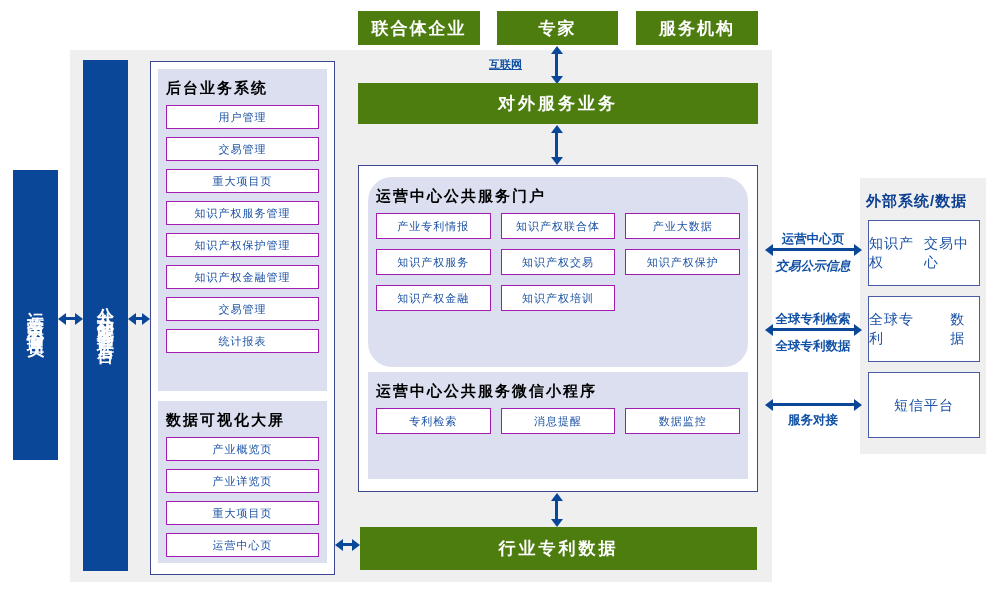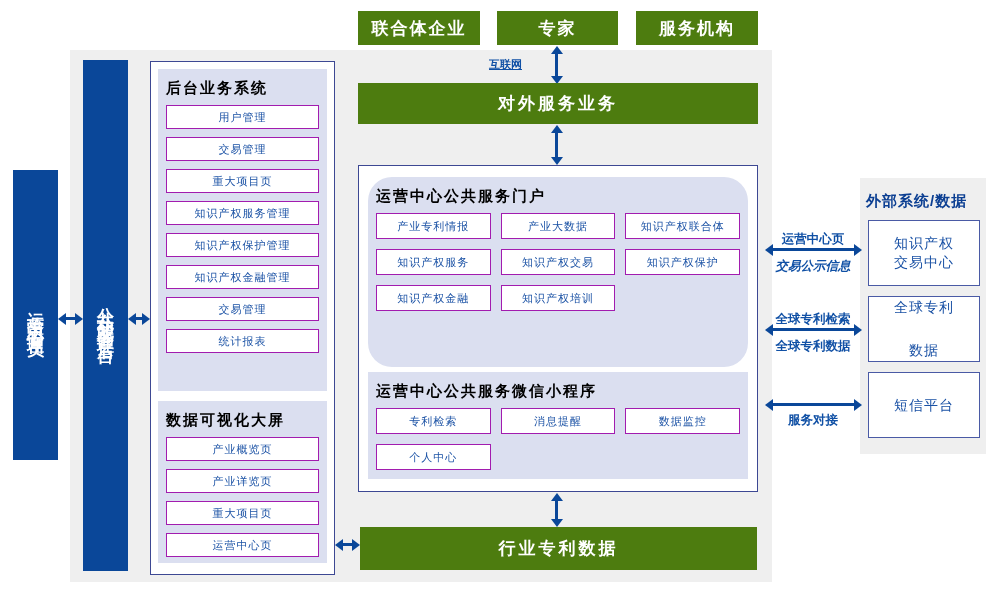--- a/index.html
+++ b/index.html
@@ -40,21 +40,21 @@
     border-left:6px solid transparent;border-right:6px solid transparent;border-bottom:8px solid #0a4799;}
   .varrow::after{content:"";position:absolute;bottom:-8px;left:-4.5px;
     border-left:6px solid transparent;border-right:6px solid transparent;border-top:8px solid #0a4799;}
 
   .linklabel{position:absolute;left:763px;width:100px;text-align:center;
              color:#1050a5;font-size:12.5px;font-weight:700;white-space:nowrap;}
   .netlabel{position:absolute;color:#1050a5;font-size:11px;font-weight:700;text-decoration:underline;}
 
   .ext-title{position:absolute;color:#0c3f92;font-size:15px;font-weight:700;letter-spacing:1px;}
   .ext-box{position:absolute;width:112px;height:66px;background:#ffffff;border:1px solid #4a5aa5;
-           box-sizing:border-box;display:flex;flex-direction:column;align-items:center;justify-content:center;
+           box-sizing:border-box;display:flex;flex-direction:row;align-items:center;justify-content:center;
            color:#1b52a5;font-size:14px;line-height:19px;letter-spacing:1px;}
 </style>
 </head>
 <body>
 
 <div id="stage">
 
   <div class="gray-panel" style="left:70px;top:50px;width:702px;height:532px;"></div>
   <div class="gray-panel" style="left:860px;top:178px;width:126px;height:276px;"></div>
 
@@ -68,37 +68,36 @@
   <div class="bluebox bar" style="left:358px;top:83px;width:400px;height:41px;">对外服务业务</div>
 
   <div class="varrow" style="left:555px;top:133px;height:24px;"></div>
 
   <div class="outline-box" style="left:358px;top:165px;width:400px;height:327px;"></div>
 
   <div class="lav" style="left:368px;top:177px;width:380px;height:190px;border-radius:24px;">
     <div class="lav-title">运营中心公共服务门户</div>
     <div class="grid2">
       <div class="item">产业专利情报</div>
+      <div class="item">知识产权联合体</div>
       <div class="item">产业大数据</div>
-      <div class="item">知识产权联合体</div>
       <div class="item">知识产权服务</div>
       <div class="item">知识产权交易</div>
       <div class="item">知识产权保护</div>
       <div class="item">知识产权金融</div>
       <div class="item">知识产权培训</div>
     </div>
   </div>
 
   <div class="lav" style="left:368px;top:372px;width:380px;height:107px;">
     <div class="lav-title">运营中心公共服务微信小程序</div>
     <div class="grid2">
       <div class="item">专利检索</div>
       <div class="item">消息提醒</div>
       <div class="item">数据监控</div>
-      <div class="item">个人中心</div>
     </div>
   </div>
 
   <div class="varrow" style="left:555px;top:501px;height:18px;"></div>
 
   <div class="bluebox bar" style="left:360px;top:527px;width:397px;height:43px;">行业专利数据</div>
 
   <div class="vbox" style="left:13px;top:170px;width:45px;height:290px;">
     <span class="vtext">运营中心管理员</span>
   </div>

